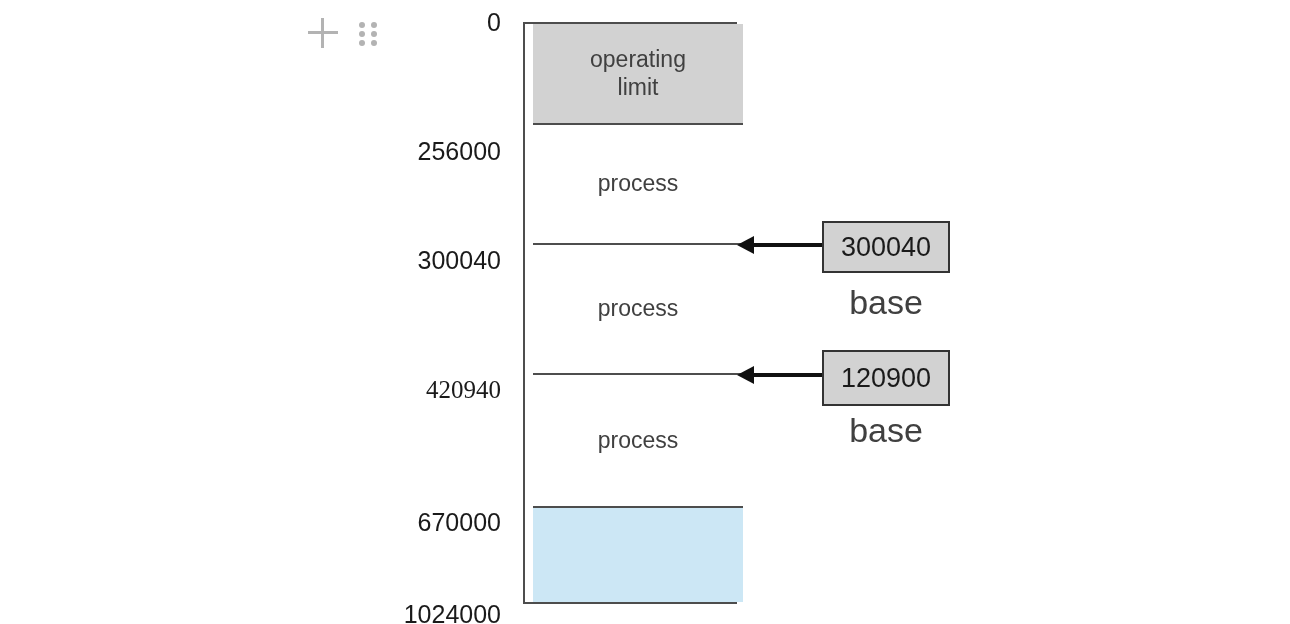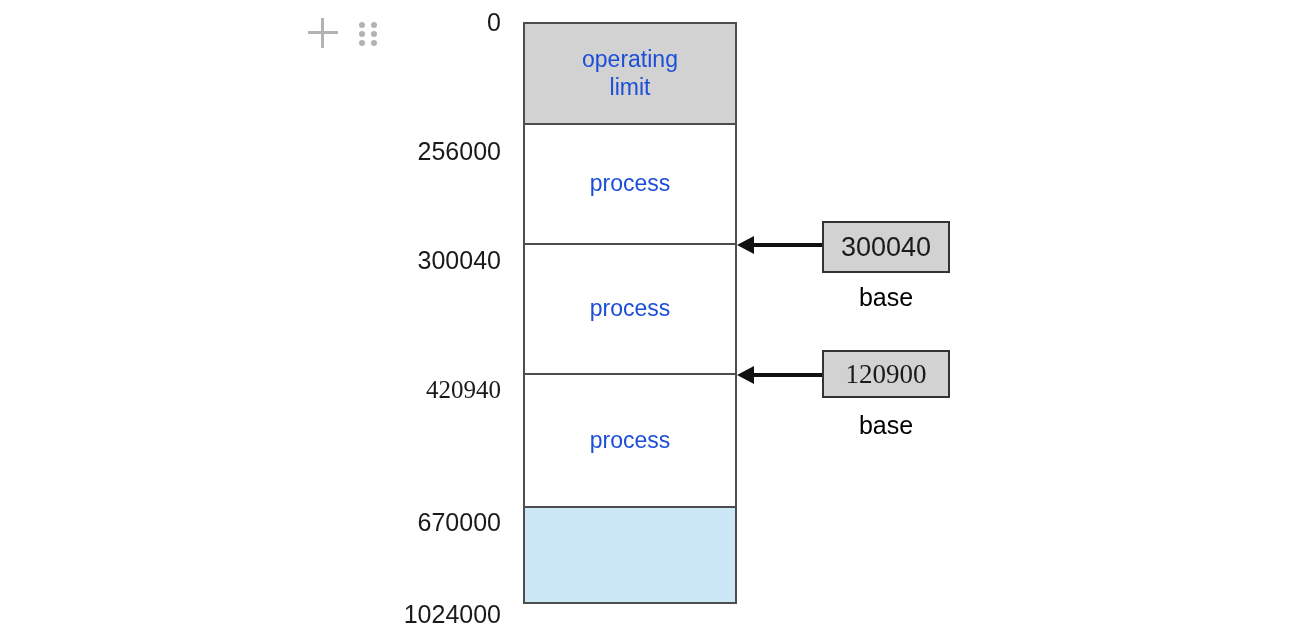--- a/index.html
+++ b/index.html
@@ -78,30 +78,30 @@
     left: 523px;
     top: 22px;
     width: 214px;
     height: 582px;
     border: 2px solid #4d4d4d;
     box-sizing: border-box;
     background: #ffffff;
   }
   .mem-block {
     position: absolute;
-    left: 0;
+    left: 8px;
     width: 100%;
     box-sizing: border-box;
     display: flex;
     align-items: center;
     justify-content: center;
     text-align: center;
     font-size: 23px;
     line-height: 1.18;
-    color: #1d4ed8;
+    color: #404040;
   }
   .mem-block.divider-bottom {
     border-bottom: 2px solid #4d4d4d;
   }
 
   
   .addr-label {
     position: absolute;
     width: 200px;
     text-align: right;
@@ -122,22 +122,22 @@
     display: flex;
     align-items: center;
     justify-content: center;
     font-size: 27px;
     color: #1a1a1a;
   }
   .callout-caption {
     position: absolute;
     width: 128px;
     text-align: center;
-    font-size: 25px;
-    color: #000000;
+    font-size: 34px;
+    color: #404040;
   }
   .arrow-line {
     position: absolute;
     height: 4px;
     background: #111111;
   }
   .arrow-head {
     position: absolute;
     width: 0;
     height: 0;
@@ -206,19 +206,19 @@
     <div class="arrow-line" style="left:753px; top:243px; width:70px;"></div>
     <div class="callout-box" style="left:822px; top:221px; width:128px; height:52px;">
       <span>300040</span>
     </div>
     <div class="callout-caption" style="left:822px; top:283px;">base</div>
   </div>
 
   <div class="callout">
     <div class="arrow-head" style="left:737px; top:366px;"></div>
     <div class="arrow-line" style="left:753px; top:373px; width:70px;"></div>
-    <div class="callout-box" style="left:822px; top:350px; width:128px; height:48px;font-family:Liberation Serif, serif;">
+    <div class="callout-box" style="left:822px; top:350px; width:128px; height:56px;">
       <span>120900</span>
     </div>
     <div class="callout-caption" style="left:822px; top:411px;">base</div>
   </div>
 
 </div>
 
 </body></html>

